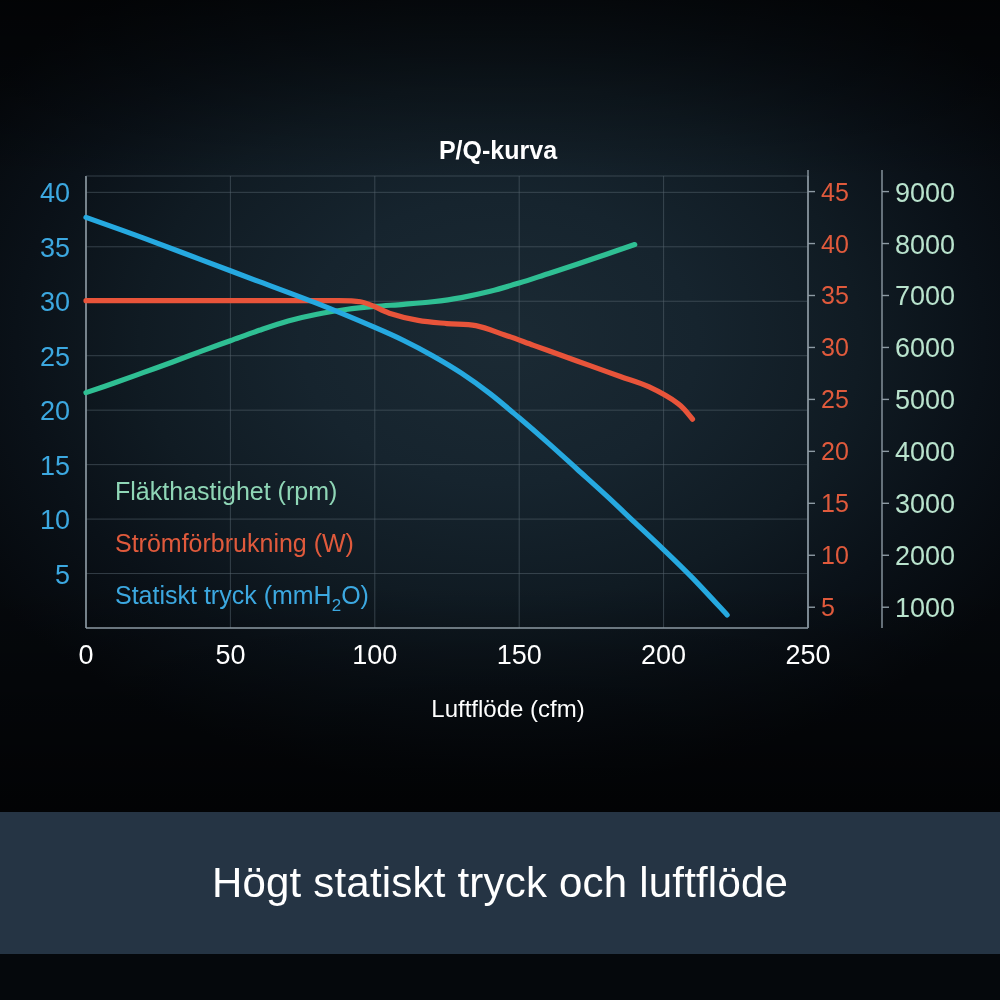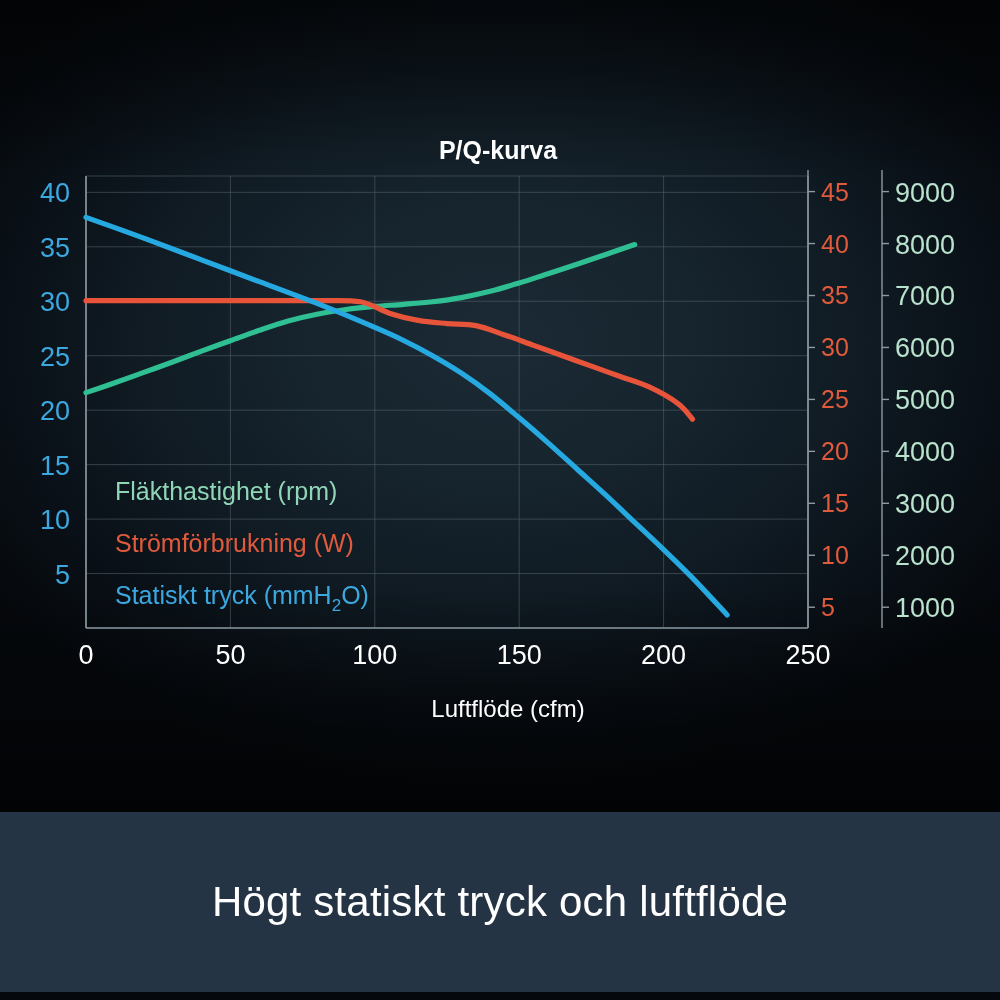--- a/index.html
+++ b/index.html
@@ -10,21 +10,21 @@
 
   
   #panel{position:absolute;left:0;top:0;width:1000px;height:812px;
     background:
       radial-gradient(ellipse 62% 55% at 50% 42%, #1b2a34 0%, #16242e 32%, #101b23 58%, #0a1118 78%, #05080c 100%),
       #05080c;}
   #panel:after{content:"";position:absolute;inset:0;
     background:linear-gradient(to bottom, rgba(0,0,0,.55) 0%, rgba(0,0,0,0) 22%, rgba(0,0,0,0) 72%, rgba(0,0,0,.62) 100%);}
 
   
-  #banner{position:absolute;left:0;top:812px;width:1000px;height:180px;
+  #banner{position:absolute;left:0;top:812px;width:1000px;height:142px;
     background:#253444;display:flex;align-items:center;justify-content:center;}
   #banner-top-edge{position:absolute;left:0;top:812px;width:1000px;height:2px;
     background:rgba(140,165,185,.30);}
   #caption{color:#ffffff;font-size:42px;letter-spacing:.2px;
     font-family:"Liberation Sans",sans-serif;white-space:nowrap;}
 
   
   #chart{position:absolute;left:0;top:0;width:1000px;height:812px;}
 
   .tick-x{fill:#ffffff;font-size:27px;text-anchor:middle;

